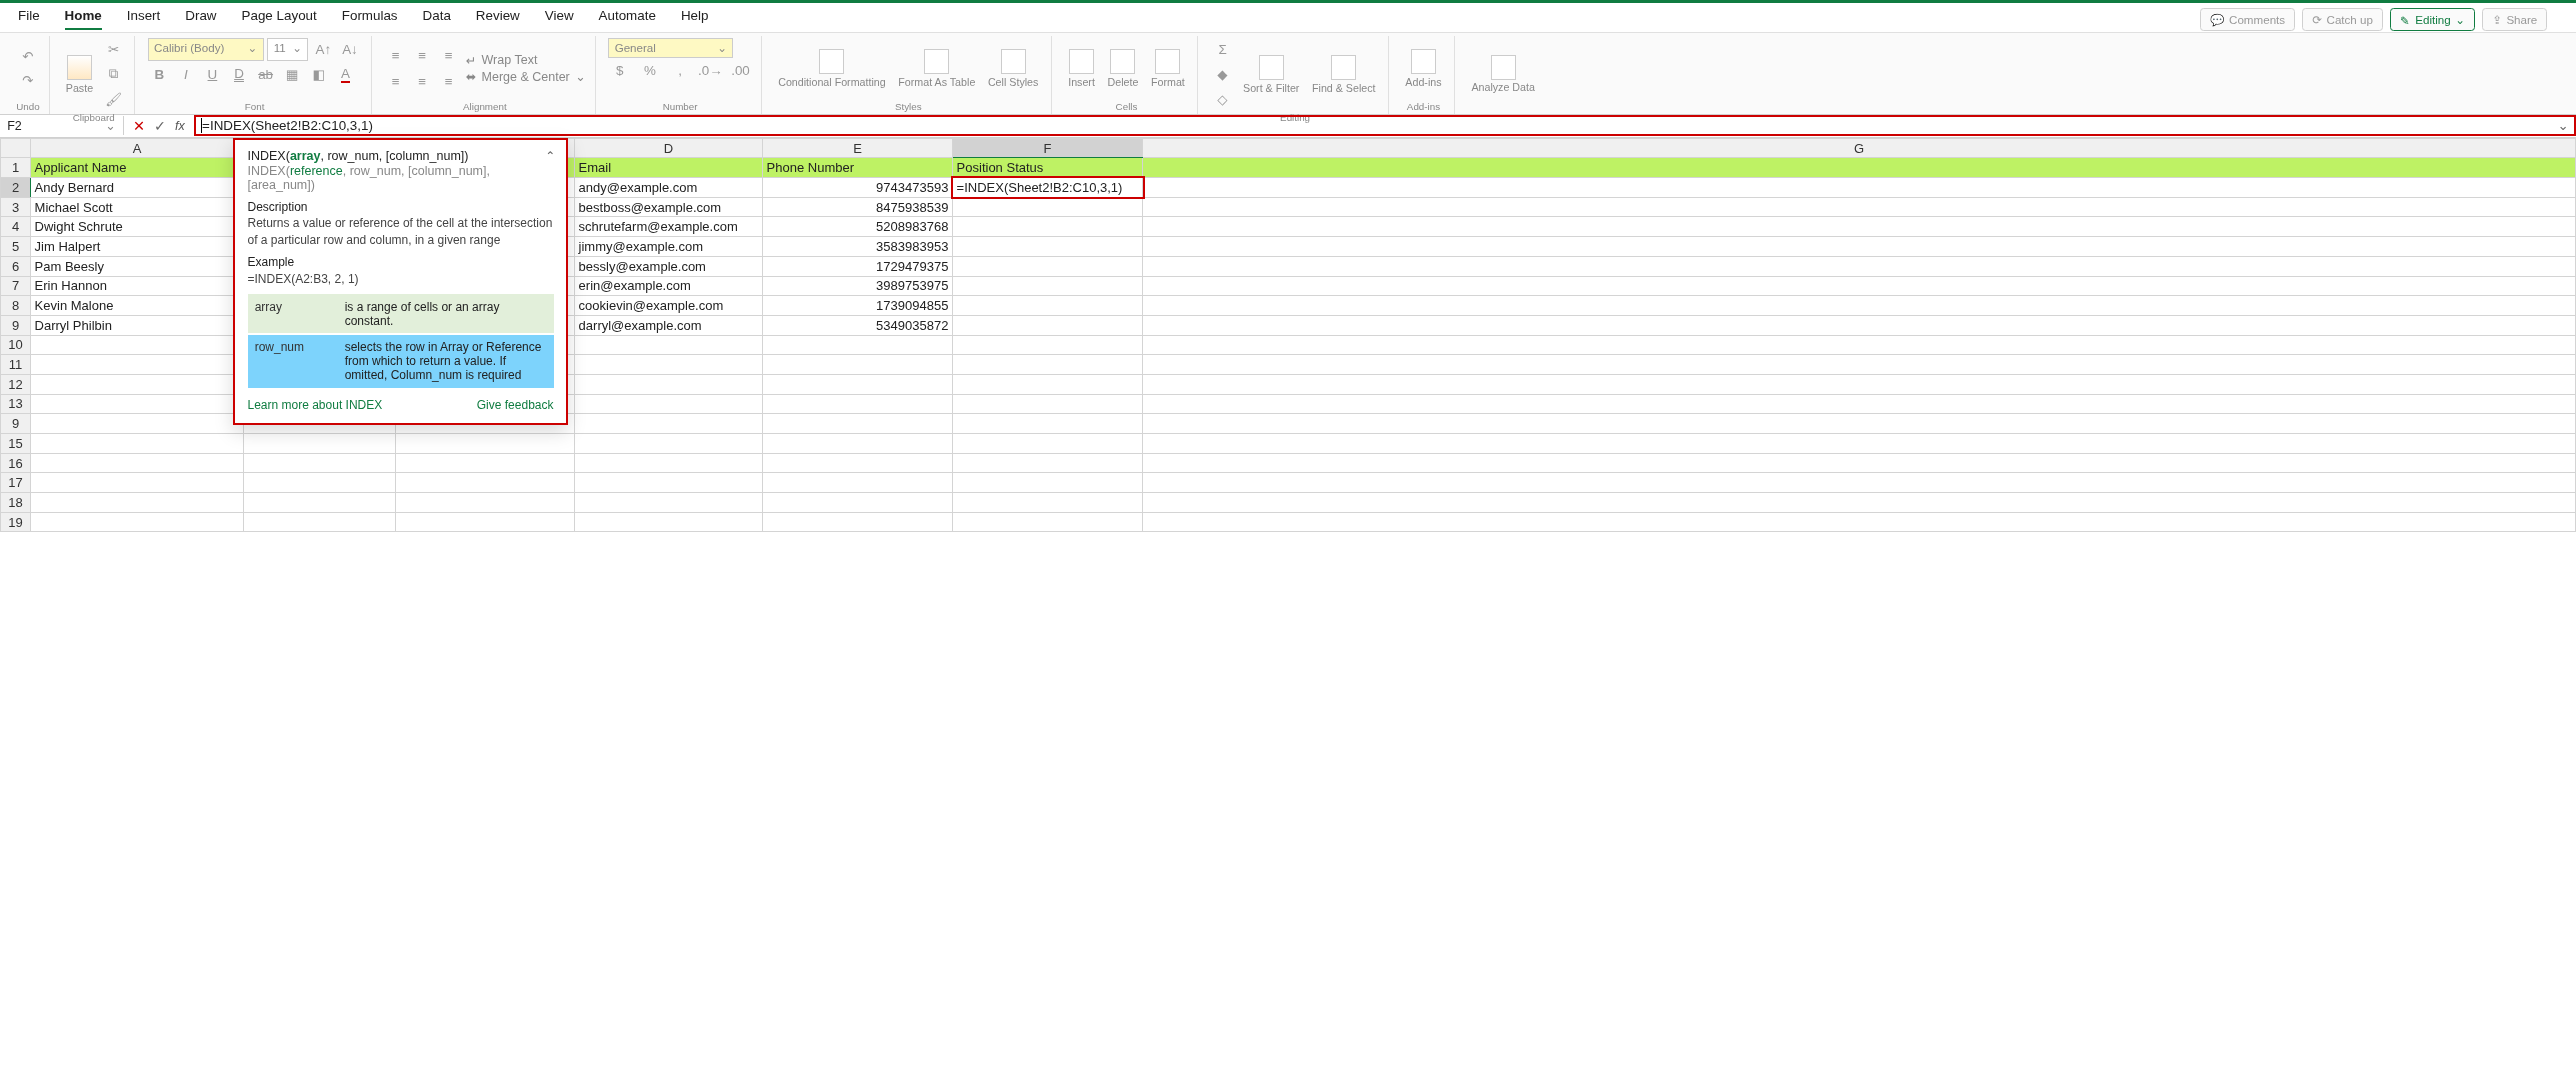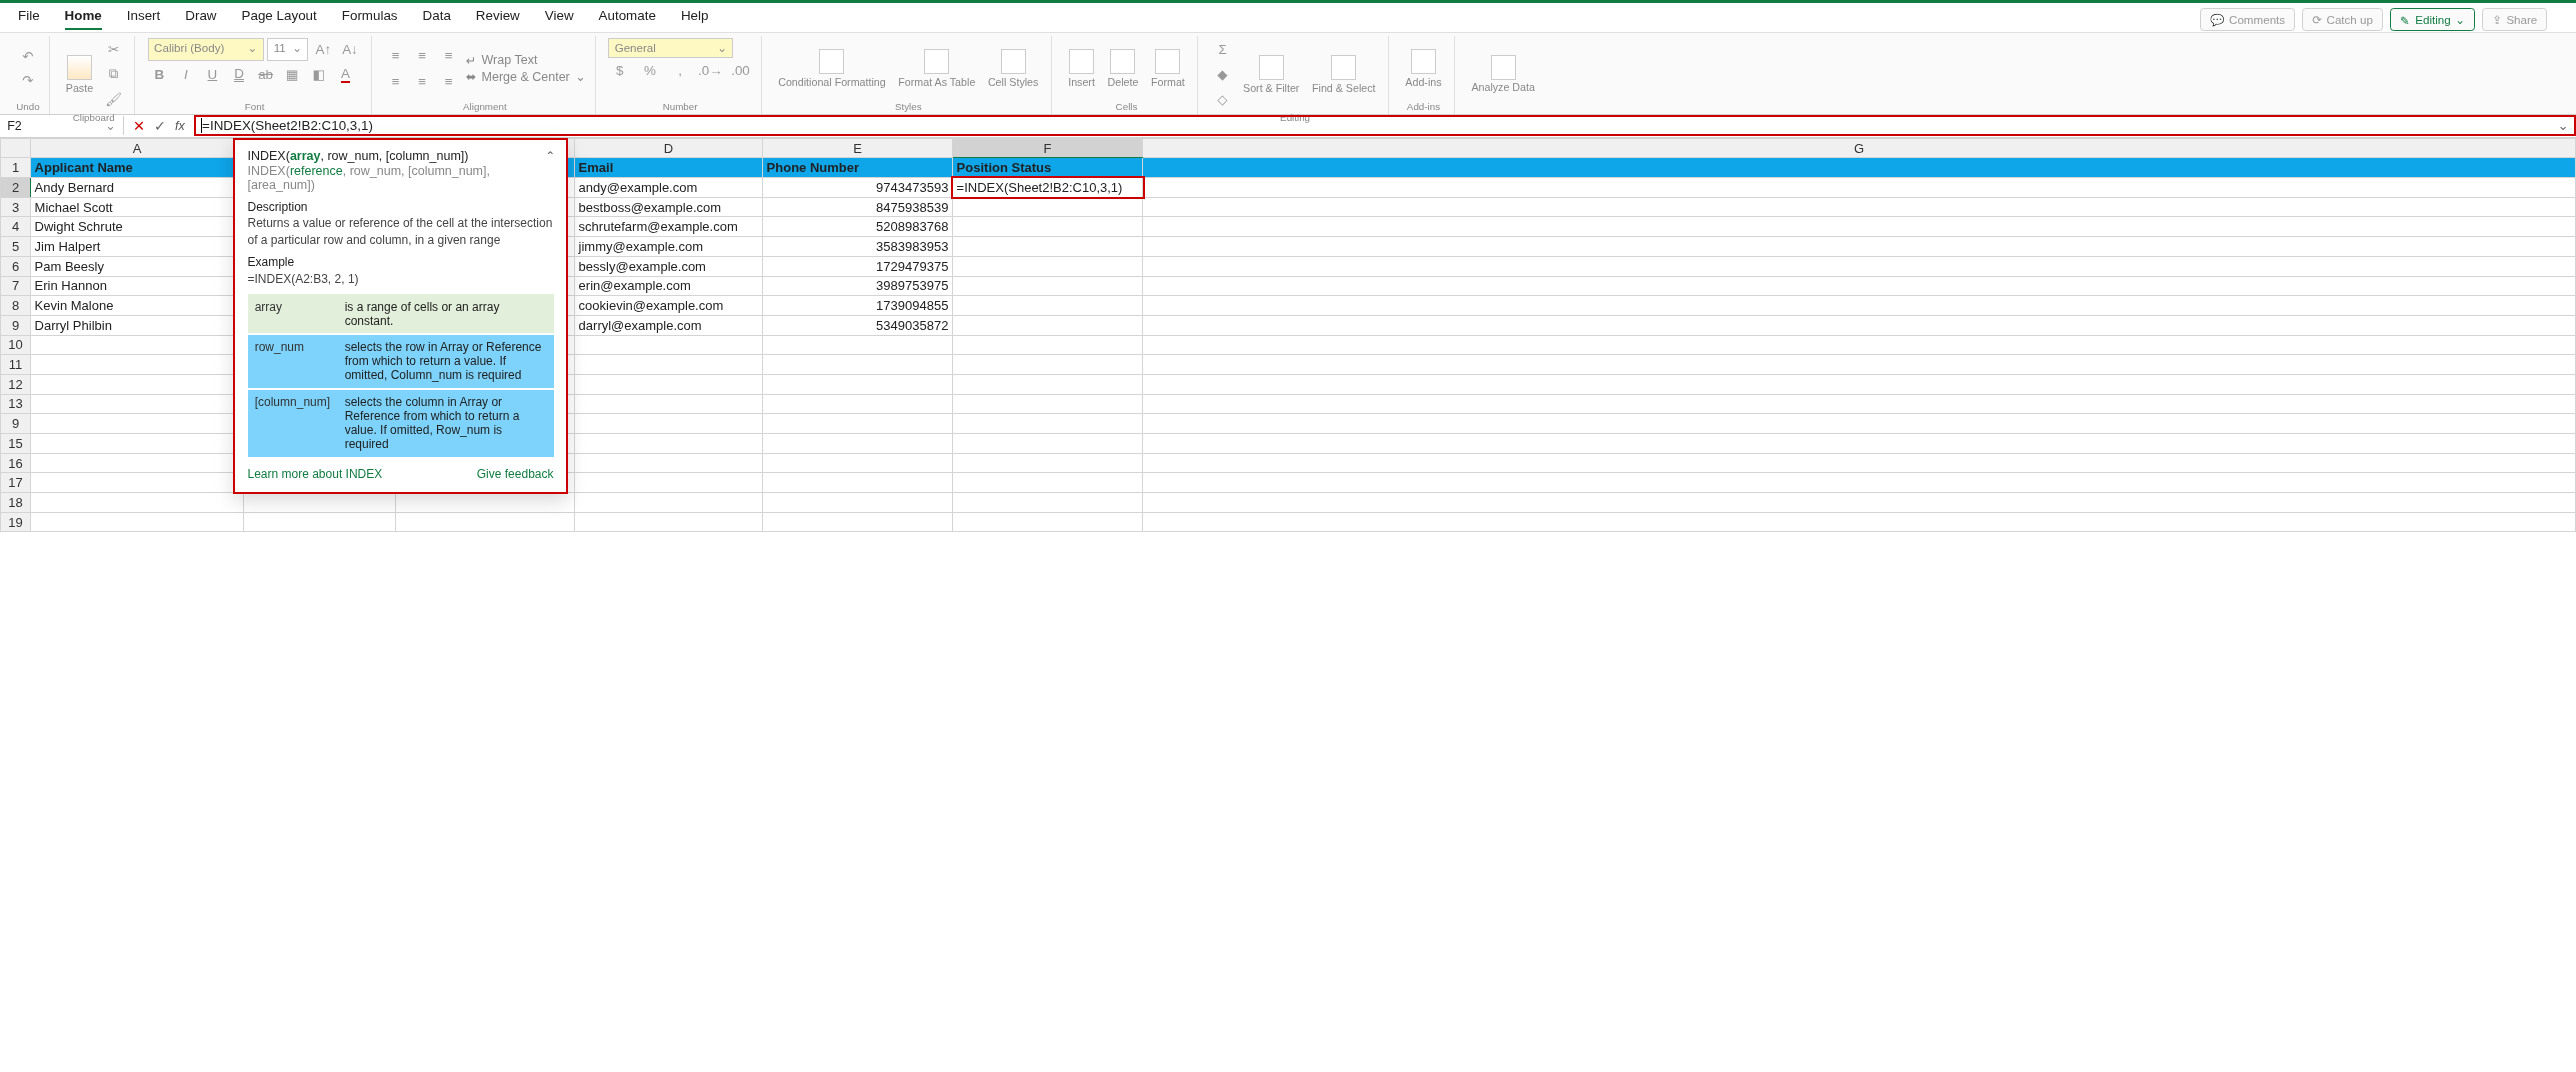--- a/index.html
+++ b/index.html
@@ -31,21 +31,21 @@
     .fx { font-style: italic; font-size: 12.5px; color: #555; }
     .formula-input { flex: 1; border: 2.2px solid #c00; padding: 0.9px 5.4px; font-size: 13.4px; font-family: 'Segoe UI'; position: relative; display:flex; justify-content:space-between; align-items:center;}
     .formula-input .caret { border-left: 0.9px solid #000; animation: blink 1s infinite; }
     @keyframes blink { 50% { opacity: 0; } }
     .grid-wrap { position: relative; }
     table.grid { border-collapse: collapse; width: 100%; table-layout: fixed; }
     .grid th, .grid td { border: 0.9px solid #d4d4d4; height: 19.7px; padding: 0.9px 3.6px; font-size: 13px; text-align: left; overflow: hidden; white-space: nowrap; }
     .grid thead th { background: #f0f0f0; text-align: center; font-weight: normal; color: #333; }
     .grid .rowhdr { background: #f0f0f0; text-align: center; width: 30px; color: #333; }
     .grid .colA { width: 213px; } .grid .colB { width: 152px; } .grid .colC { width: 179px; } .grid .colD { width: 188px; } .grid .colE { width: 190px; } .grid .colF { width: 190px; } .grid .colG { width: auto; }
-    .hdr-row td { background: #0ea5e9; font-weight: 700; }
+    .hdr-row td { background: #bef264; font-weight: 400; }
     .hdr-row .rowhdr { background: #f0f0f0; font-weight: normal; }
     .grid thead th.active-col { background: #d2d2d2; border-bottom: 1.8px solid #107c41; }
     .grid .rowhdr.active-row { background: #d2d2d2; border-right: 1.8px solid #107c41; }
     td.selcell { outline: 2.2px solid #c00; outline-offset: -0.9px; }
     td.right { text-align: right; }
     .tooltip { position: absolute; top: 0; left: 233px; width: 335px; background: #fff; border: 2.2px solid #c00; box-shadow: 0 7.2px 18px rgba(0,0,0,.15); padding: 9px 12.5px 10.7px; font-size: 12px; z-index: 10; }
     .tooltip .sig { font-size: 12.5px; margin-bottom: 1.8px; }
     .tooltip .sig2 { font-size: 12.5px; color: #888; margin-bottom: 7.2px; }
     .tooltip .arr { color: #107c41; font-weight: 600; }
     .tooltip .ref { color: #107c41; }
@@ -524,24 +524,20 @@
   <table class="argtable">
     <tbody>
           <tr class="hl">
             <td>array</td>
             <td>is a range of cells or an array constant.</td>
           </tr>
     <tr>
             <td>row_num</td>
             <td>selects the row in Array or Reference from which to return a value. If omitted, Column_num is required</td>
           </tr>
-    <tr>
-            <td>[column_num]</td>
-            <td>selects the column in Array or Reference from which to return a value. If omitted, Row_num is required</td>
-          </tr>
   </tbody>
       </table>
   <div class="ftr">
     <a>Learn more about INDEX</a>
     <a>Give feedback</a>
   </div>
 </div>
 </div>
 
 

